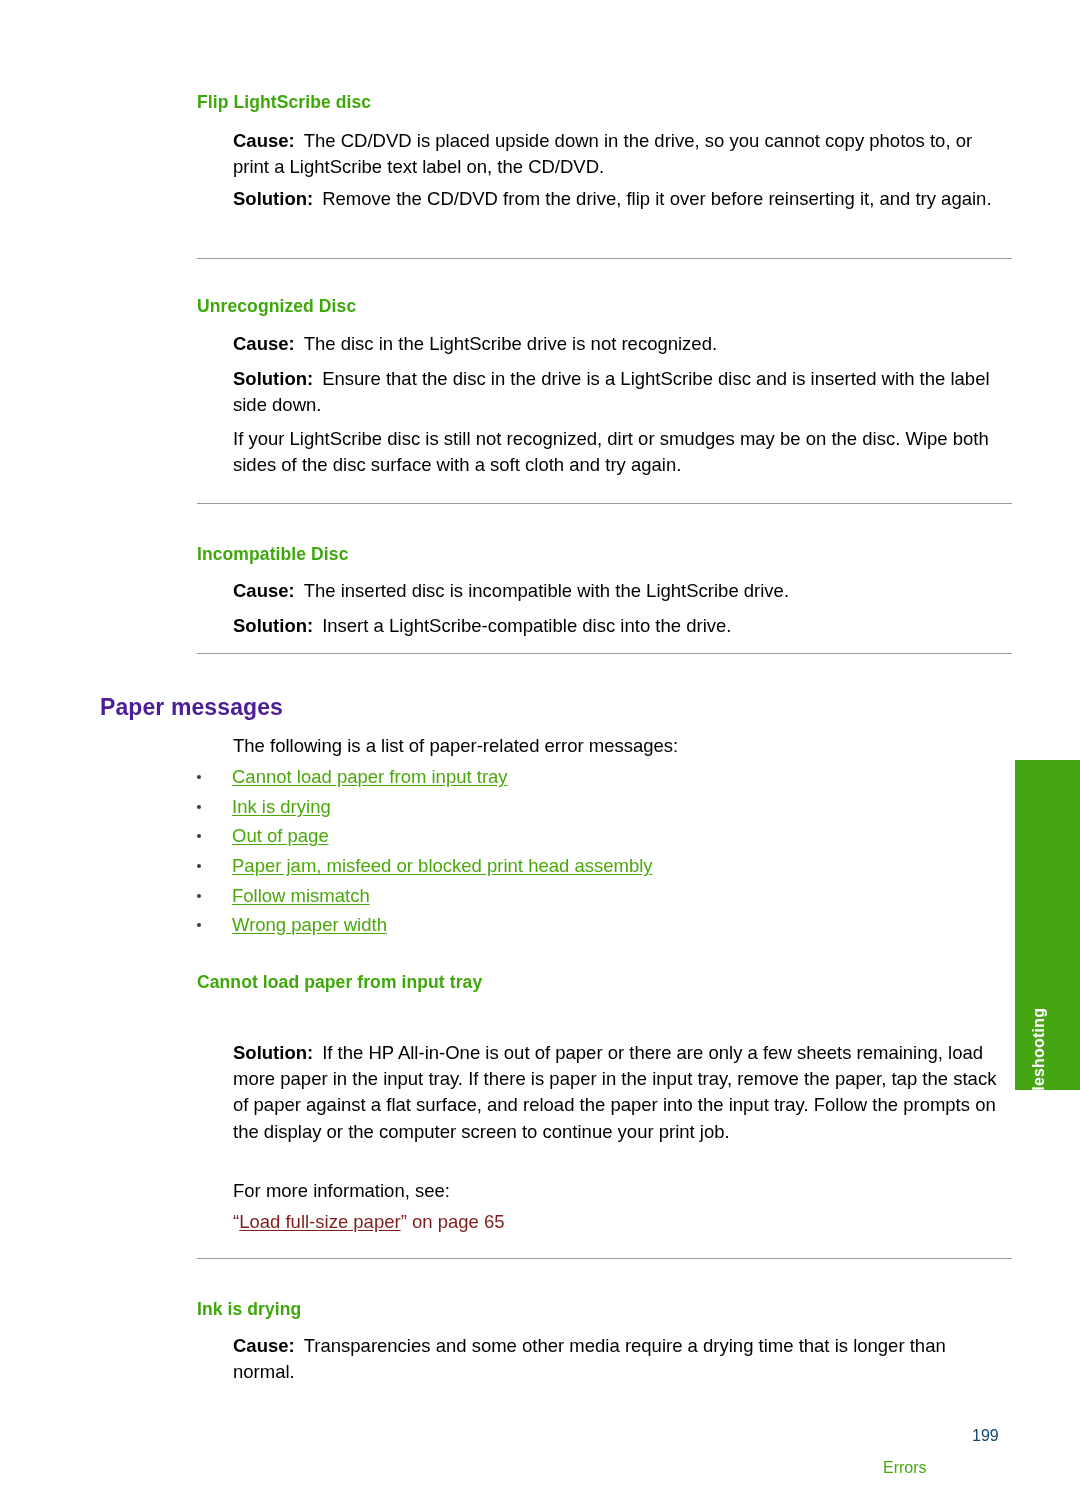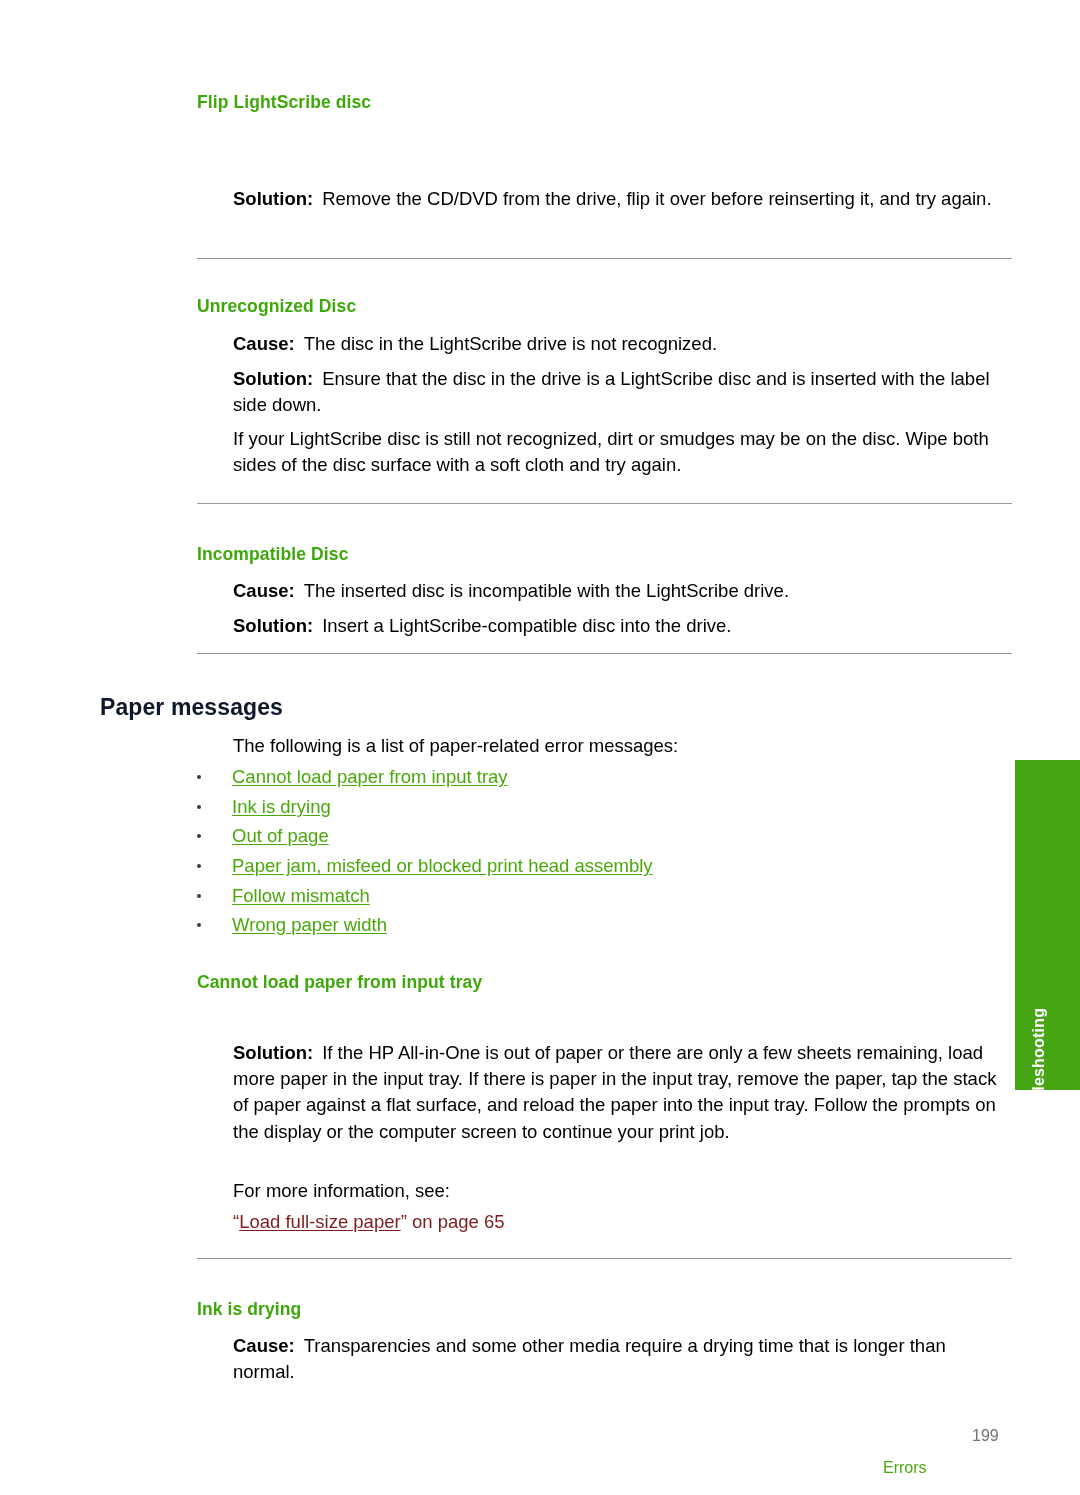--- a/index.html
+++ b/index.html
@@ -19,21 +19,21 @@
     position: absolute;
     inset: 0;
   }
 
   
   .h1 {
     position: absolute;
     left: 100px;
     font-size: 23px;
     font-weight: bold;
-    color: #0f172a;
+    color: #4c1d95;
     letter-spacing: 0.1px;
     white-space: nowrap;
   }
   .h2 {
     position: absolute;
     left: 197px;
     font-size: 17.5px;
     font-weight: bold;
     color: #3ea70a;
     letter-spacing: 0.1px;
@@ -136,31 +136,34 @@
     font-size: 16px;
     color: #4aa80b;
     white-space: nowrap;
     margin-top: 32px;
   }
   .footer-page {
     position: absolute;
     top: 1427px;
     left: 972px;
     font-size: 16px;
-    color: #737373;
+    color: #0c4a6e;
     white-space: nowrap;
   }
 </style>
 </head>
 <body>
 
 <div class="page">
 
   <div class="h2" style="top:92px;">Flip LightScribe disc</div>
 
+  <div class="para" style="top:128px;">
+    <span class="lbl">Cause:</span><span class="gap"></span><span>The CD/DVD is placed upside down in the drive, so you cannot copy photos to, or print a LightScribe text label on, the CD/DVD.</span>
+  </div>
 
   <div class="para" style="top:186px;">
     <span class="lbl">Solution:</span><span class="gap"></span><span>Remove the CD/DVD from the drive, flip it over before reinserting it, and try again.</span>
   </div>
 
   <div class="rule" style="top:258px;"></div>
 
   <div class="h2" style="top:296px;">Unrecognized Disc</div>
 
   <div class="para" style="top:331px;">

